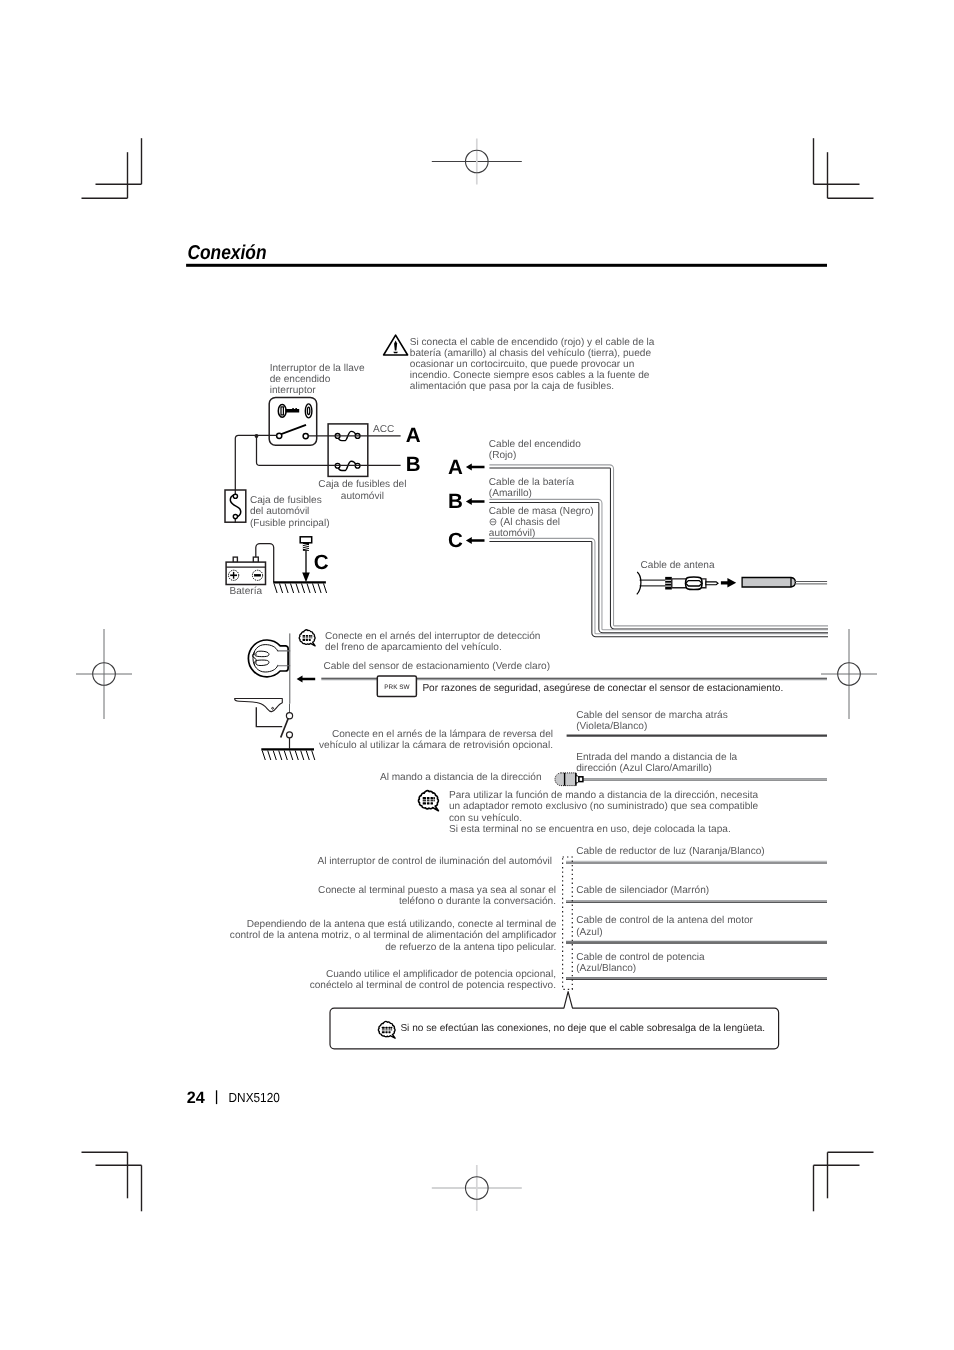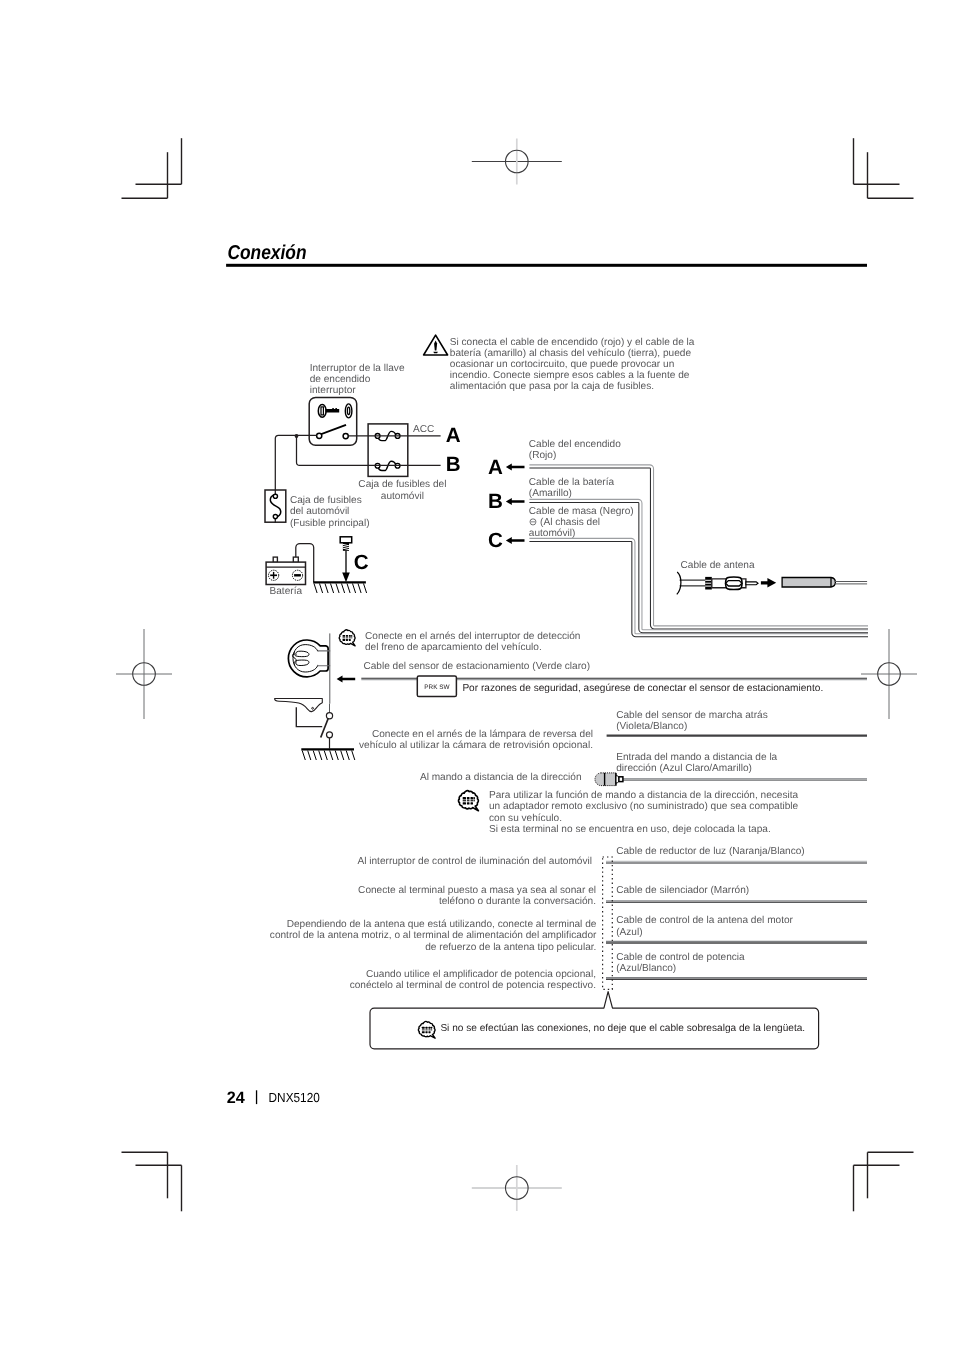--- a/index.html
+++ b/index.html
@@ -2,21 +2,21 @@
 <html><head>
 <meta charset="utf-8">
 <title>Conexion</title>
 <style>
   html,body{margin:0;padding:0;background:#ffffff;
             -webkit-font-smoothing:antialiased;
             text-rendering:geometricPrecision;}
   body{width:954px;height:1350px;position:relative;overflow:hidden;
        font-family:"Liberation Sans",sans-serif;color:#000;}
   .page{position:absolute;left:0;top:0;width:759px;height:1350px;
-        transform:translateZ(0);padding-left:40px;}
+        transform:translateZ(0);}
   svg{display:block;shape-rendering:geometricPrecision;}
   text{font-family:"Liberation Sans",sans-serif;}
 </style>
 </head>
 <body>
 
 <div class="page">
   <svg id="root" width="954" height="1350" viewBox="0 0 954 1350" xmlns="http://www.w3.org/2000/svg">
       <g stroke="#231f20" stroke-width="1.4" fill="none" stroke-linecap="butt">
         <line x1="141.5" y1="138.2" x2="141.5" y2="184.2"></line>

